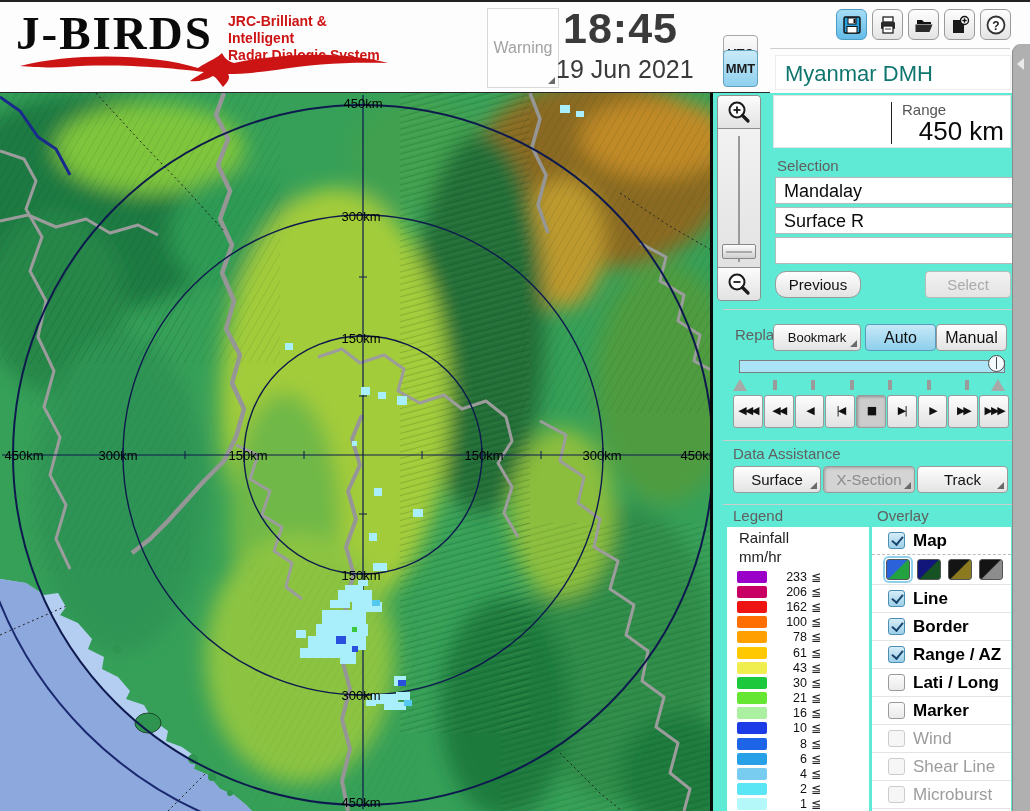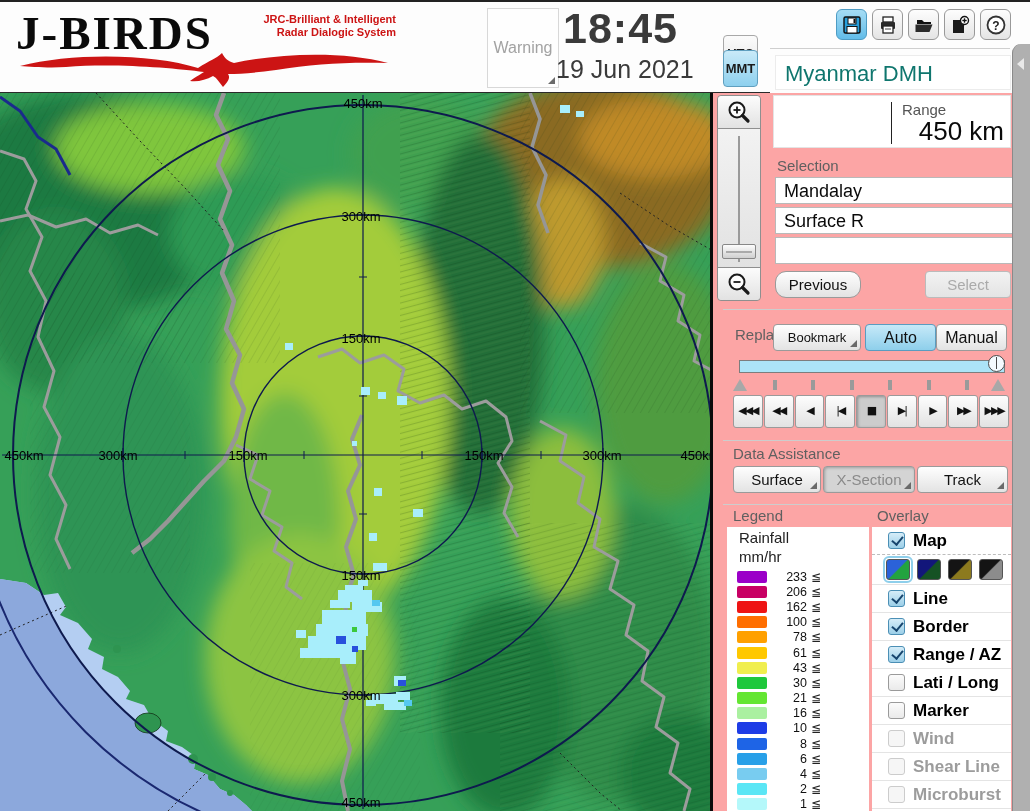--- a/index.html
+++ b/index.html
@@ -3,42 +3,42 @@
 <meta charset="utf-8">
 <style>
   * { margin:0; padding:0; box-sizing:border-box; }
   html,body { width:1030px; height:811px; overflow:hidden; background:#f0f0f0;
     font-family:"Liberation Sans", sans-serif; }
   
   #header { position:absolute; left:0; top:0; width:1030px; height:93px; background:#fdfdfd; border-top:2px solid #222; }
   #header-darkline { position:absolute; left:0; top:90px; width:770px; height:3px; background:#2a2a2a; }
   #logo { position:absolute; left:6px; top:2px; width:392px; height:88px; }
   #logo-title { position:absolute; left:10px; top:2px; font-family:"Liberation Serif", serif; font-weight:700; font-size:47px; letter-spacing:2px; color:#0a0a0a; }
-  #logo-sub { position:absolute; left:222px; top:9px; width:168px; color:#cc1414; font-weight:700; font-size:11px; line-height:1.2;text-align:right; }
+  #logo-sub { position:absolute; left:222px; top:9px; width:168px; color:#cc1414; font-weight:700; font-size:14px; line-height:1.2; }
   #logo-eagle { position:absolute; left:8px; top:46px; }
   #warning-btn { position:absolute; left:487px; top:6px; width:72px; height:80px; background:#fefefe; border:1px solid #d8d8d8; color:#a2a2a2; font-size:16px; text-align:center; padding-top:30px; cursor:pointer; }
   .corner::after { content:""; position:absolute; right:3px; bottom:3px; width:0; height:0; border-left:7px solid transparent; border-bottom:7px solid #6a6a6a; }
   #clock-time { position:absolute; left:563px; top:2px; width:145px; font-size:43px; font-weight:700; color:#3a3a3a; letter-spacing:1px; }
   #clock-date { position:absolute; left:556px; top:53px; width:160px; font-size:25px; color:#3a3a3a; }
   .tz-btn { position:absolute; left:723px; width:35px; height:37px; border:1px solid #a8a8a8; border-radius:4px; font-size:13px; font-weight:700; color:#1a1a1a; text-align:center; line-height:35px; background:linear-gradient(#fbfbfb,#e6e6e6); cursor:pointer; }
   #tz-utc { top:9px;margin-top:24px; }
   #tz-mmt { top:48px; background:linear-gradient(#c9eaf8,#8ed0ee); border-color:#5f9fbf; }
   #toolbar { position:absolute; left:836px; top:7px; width:176px; height:33px; display:flex; gap:5px; }
   .tool-btn { width:31px; height:31px; border:1px solid #999; border-radius:6px; background:linear-gradient(#fdfdfd,#e4e4e4); display:flex; align-items:center; justify-content:center; cursor:pointer; }
   .tool-btn.selected { background:linear-gradient(#a6ddf5,#62bce8); border-color:#4e9cc4; }
   #hdr-sep { position:absolute; left:770px; top:46px; width:240px; height:1px; background:#cfcfcf; }
   #site-box { position:absolute; left:775px; top:53px; width:236px; height:35px; background:#ffffff; border:1px solid #ececec; }
   #site-name { position:absolute; left:9px; top:5px; font-size:22px; color:#0f766e; }
   
   #map-area { position:absolute; left:0; top:93px; width:713px; height:718px; overflow:hidden; background:#36a058; }
   #map-right-border { position:absolute; left:710px; top:93px; width:3px; height:718px; background:#0a0a0a; }
   .map-label { position:absolute; transform:translate(-50%,-50%); font-size:13px; color:#000; white-space:nowrap; }
   .rain { position:absolute; }
   
-  #right-panel { position:absolute; left:713px; top:93px; width:317px; height:718px; background:#fca5a5; overflow:hidden; }
+  #right-panel { position:absolute; left:713px; top:93px; width:317px; height:718px; background:#5eead4; overflow:hidden; }
   .divider { position:absolute; left:10px; width:290px; height:1px; background:#cdcdcd; }
   .panel-label { position:absolute; font-size:15px; color:#606060; }
   .btn { position:absolute; border:1px solid #9a9a9a; border-radius:4px; background:linear-gradient(#fefefe,#e3e3e3); color:#111; font-size:15px; text-align:center; cursor:pointer; }
   .btn.blue { background:linear-gradient(#c6e9f8,#8ecfeb); border-color:#5a9cc0; font-weight:400; }
   .btn.disabled { color:#aaa; background:linear-gradient(#f2f2f2,#e4e4e4); border-color:#bbb; cursor:default; }
   .btn.pressed { background:#d4d4d4; color:#8a8a8a; box-shadow:inset 1px 1px 3px rgba(0,0,0,.25); }
   
   #zoom-widget { position:absolute; left:4px; top:2px; width:44px; height:206px; border:1px solid #8f8f8f; border-radius:4px; background:linear-gradient(#f6f6f6,#dedede); }
   .zoom-btn { position:absolute; left:0; width:42px; height:33px; display:flex; align-items:center; justify-content:center; cursor:pointer; background:linear-gradient(#fcfcfc,#e2e2e2); }
   #zoom-in { top:0; border-bottom:1px solid #8f8f8f; border-radius:4px 4px 0 0; }
@@ -74,21 +74,21 @@
   .legend-cmp { margin-left:4px; font-size:12px; color:#222; font-family:"DejaVu Sans",sans-serif; }
   
   #overlay-panel { position:absolute; left:159px; top:434px; width:139px; height:284px; background:#fff; overflow:hidden; }
   .overlay-row { display:flex; align-items:center; height:28px; padding-left:16px; border-bottom:1px solid #e4e4e4; }
   .overlay-row.dashed { border-bottom:1px dashed #bdbdbd; }
   .cb { width:17px; height:17px; border:1px solid #9a9a9a; border-radius:3px; background:linear-gradient(#fbfbfb,#eaeaea); margin-right:8px; position:relative; cursor:pointer; flex:none; }
   .cb.checked { background:linear-gradient(#d6edf8,#9ccfe8); border-color:#4b8fb5; }
   .cb.checked::after { content:""; position:absolute; left:3px; top:3px; width:9px; height:5px; border-left:2.5px solid #17456e; border-bottom:2.5px solid #17456e; transform:rotate(-50deg); }
   .cb.disabled { border-color:#ccc; background:#f6f6f6; cursor:default; }
   .ov-label { font-size:17px; font-weight:700; color:#000; white-space:nowrap; }
-  .ov-label.disabled { color:#9c9c9c; font-weight:700; }
+  .ov-label.disabled { color:#9c9c9c; font-weight:400; }
   .swatch-row { display:flex; align-items:center; height:30px; padding-left:14px; gap:7px; border-bottom:1px solid #e4e4e4; }
   .mapswatch { width:24px; height:21px; border-radius:3px; border:1px solid #555; cursor:pointer; }
   .mapswatch.selected { outline:2px solid #8ecfeb; outline-offset:1px; }
   
   #side-strip { position:absolute; left:1012px; top:44px; width:18px; height:767px; background:#b0b0b0; border-left:1px solid #8a8a8a; border-radius:9px 0 0 0; cursor:pointer; }
   #side-strip-arrow { position:absolute; left:4px; top:14px; width:0; height:0; border-top:6px solid transparent; border-bottom:6px solid transparent; border-right:7px solid #e9e9e9; }
 </style>
 </head>
 <body>
 

